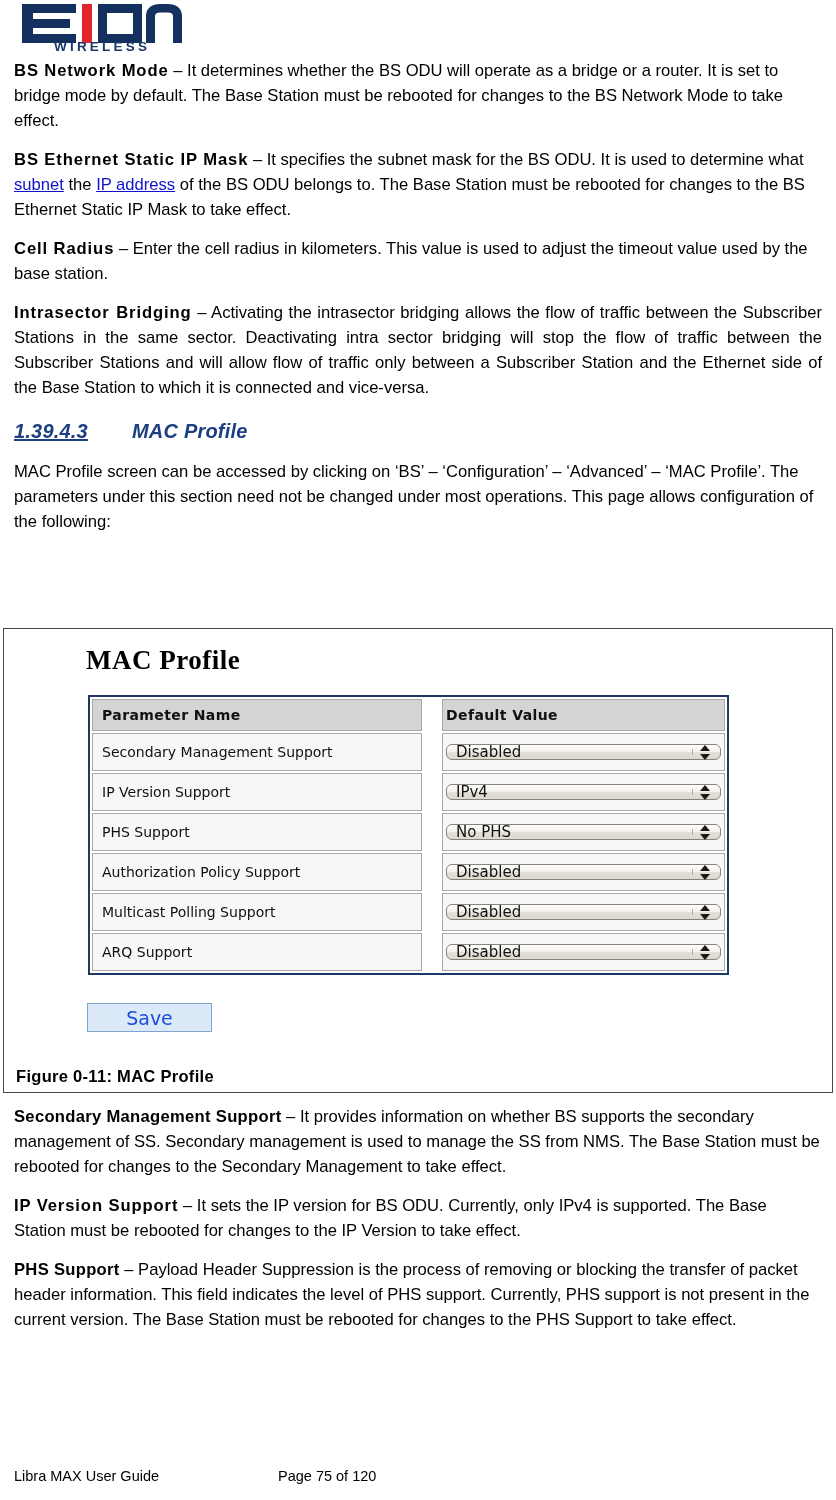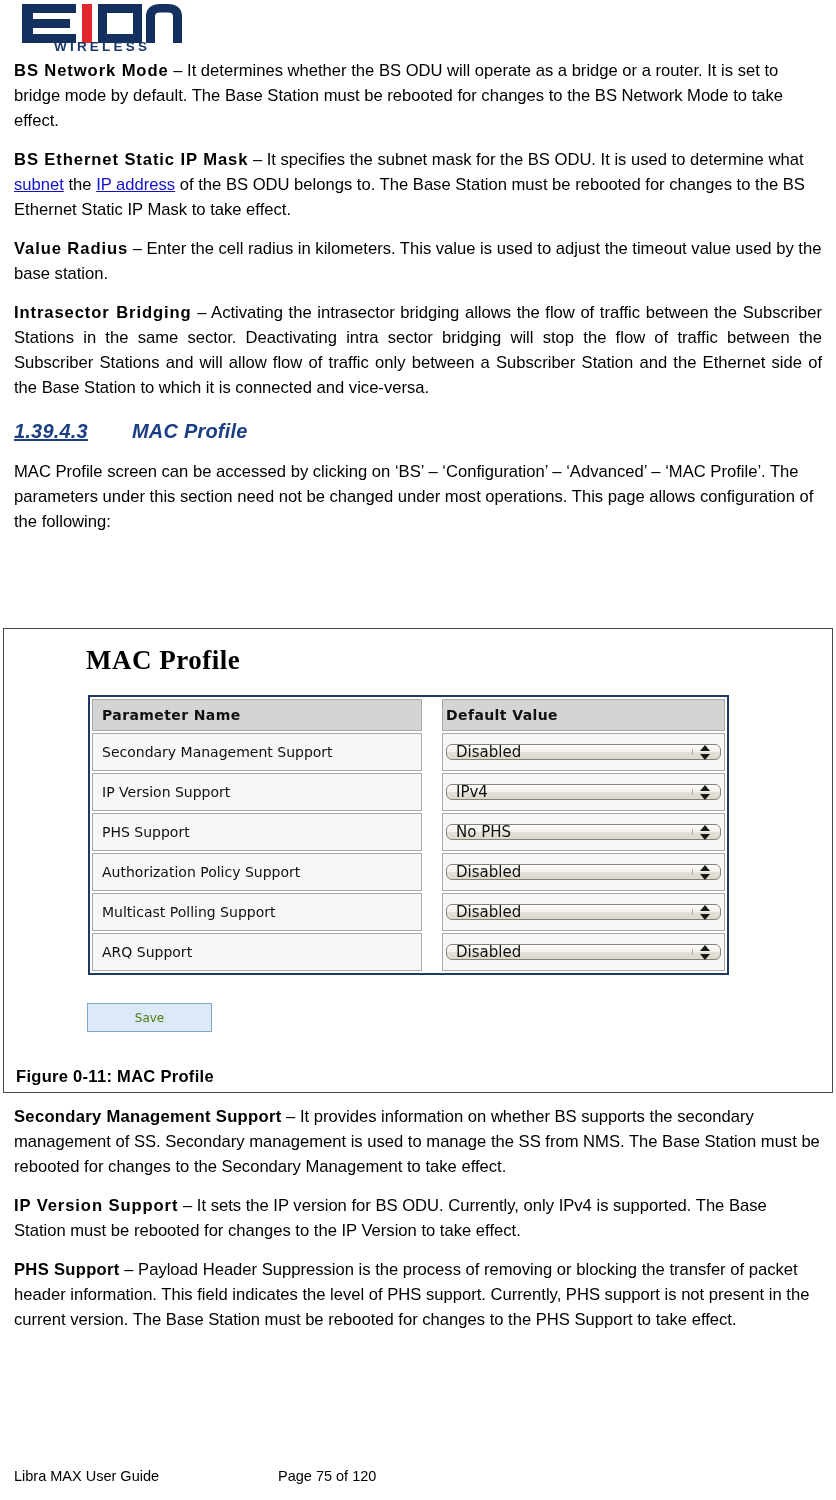--- a/index.html
+++ b/index.html
@@ -166,22 +166,22 @@
   
   .save-btn {
     position: absolute;
     left: 83px;
     top: 374px;
     width: 125px;
     height: 29px;
     background: #dbe9f9;
     border: 1px solid #7fa6cc;
     font-family: "DejaVu Sans", sans-serif;
-    font-size: 12px;
-    color: #4d7c0f;
+    font-size: 19px;
+    color: #1d4ed8;
     display: flex;
     align-items: center;
     justify-content: center;
   }
 
   .fig-caption {
     position: absolute;
     left: 12px;
     bottom: 6px;
     font-size: 16.5px;
@@ -233,21 +233,21 @@
 
   <p class="para">
     <span class="lead-wide">BS Network Mode</span><span> – </span><span>It determines whether the BS ODU will operate as a bridge or a router. It is set to bridge mode by default. The Base Station must be rebooted for changes to the BS Network Mode to take effect.</span>
   </p>
 
   <p class="para">
     <span class="lead-wide">BS Ethernet Static IP Mask</span><span> – </span><span>It specifies the subnet mask for the BS ODU. It is used to determine what </span><a class="doclink" href="#">subnet</a><span> the </span><a class="doclink" href="#">IP address</a><span> of the BS ODU belongs to. The Base Station must be rebooted for changes to the BS Ethernet Static IP Mask to take effect.</span>
   </p>
 
   <p class="para">
-    <span class="lead-wide">Value Radius</span><span> – </span><span>Enter the cell radius in kilometers. This value is used to adjust the timeout value used by the base station.</span>
+    <span class="lead-wide">Cell Radius</span><span> – </span><span>Enter the cell radius in kilometers. This value is used to adjust the timeout value used by the base station.</span>
   </p>
 
   <p class="para justify">
     <span class="lead-wide">Intrasector Bridging</span><span> – </span><span>Activating the intrasector bridging allows the flow of traffic between the Subscriber Stations in the same sector. Deactivating intra sector bridging will stop the flow of traffic between the Subscriber Stations and will allow flow of traffic only between a Subscriber Station and the Ethernet side of the Base Station to which it is connected and vice-versa.</span>
   </p>
 
   <h3 class="section-head">
     <span class="num">1.39.4.3</span><span>MAC Profile</span>
   </h3>
 

